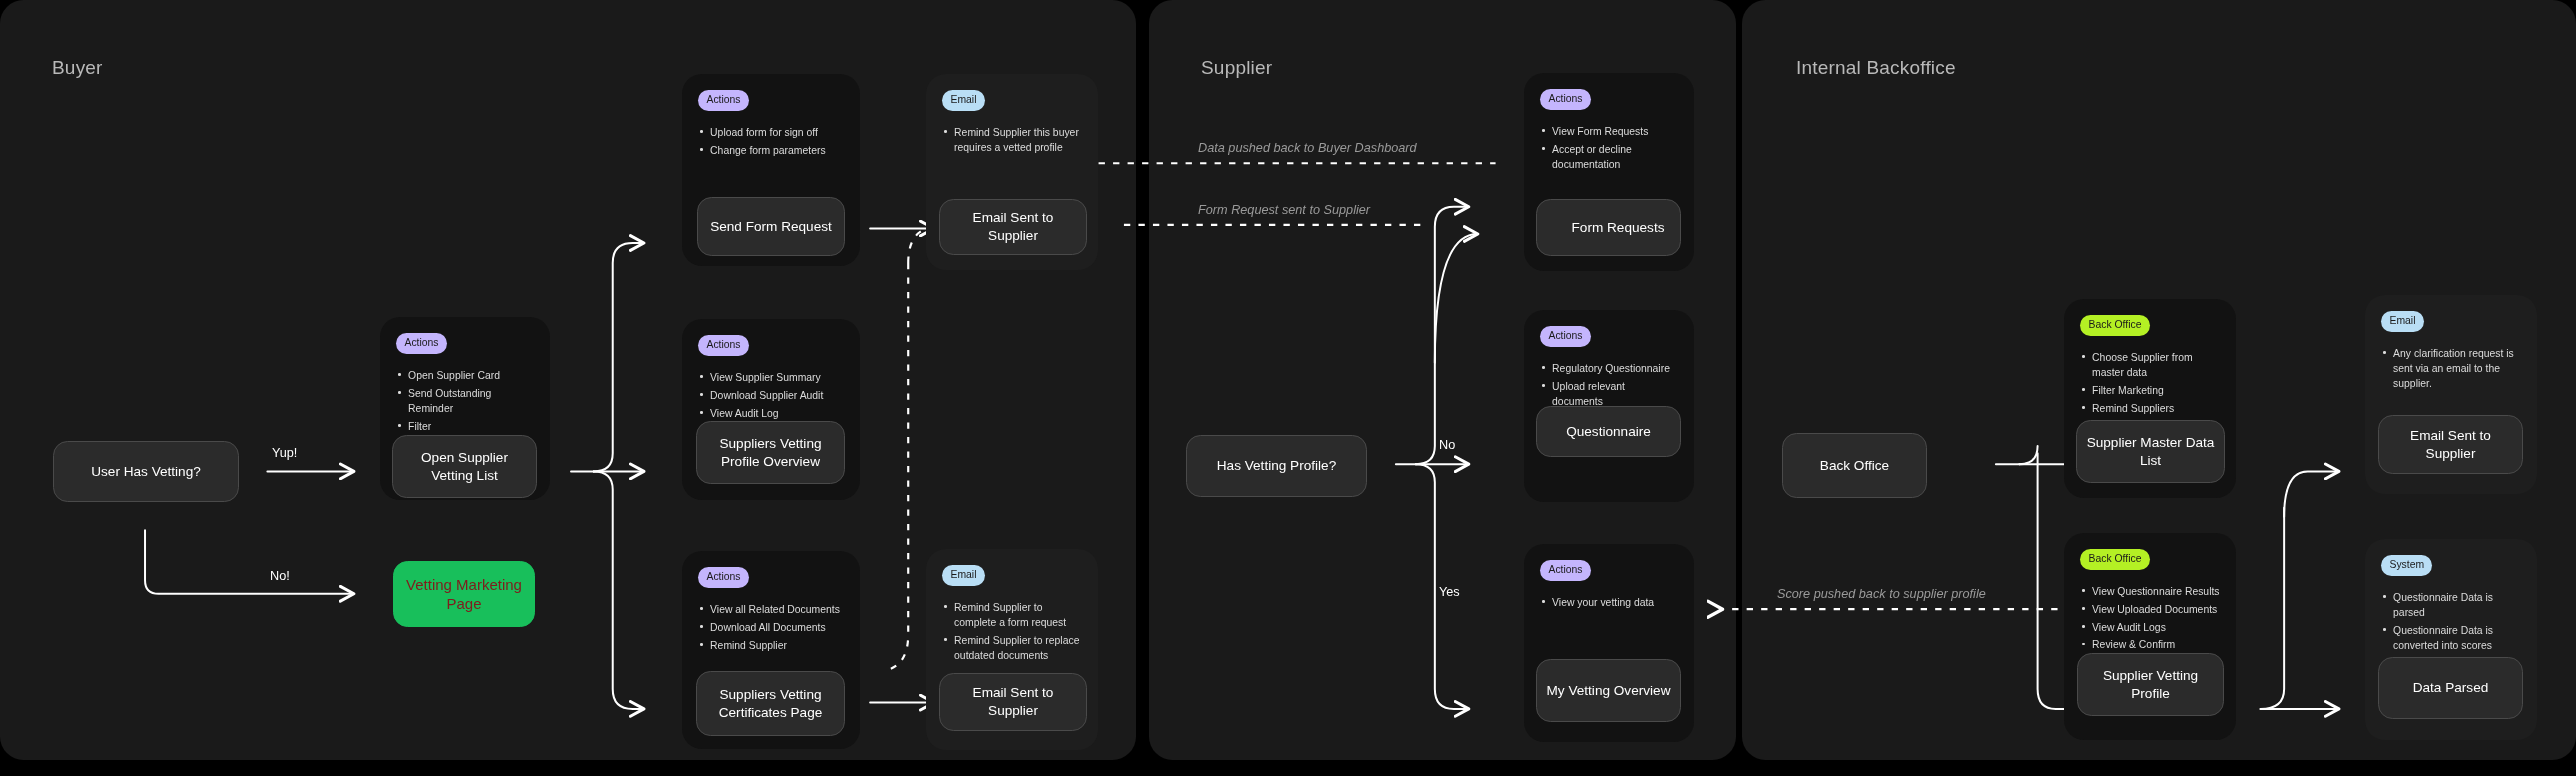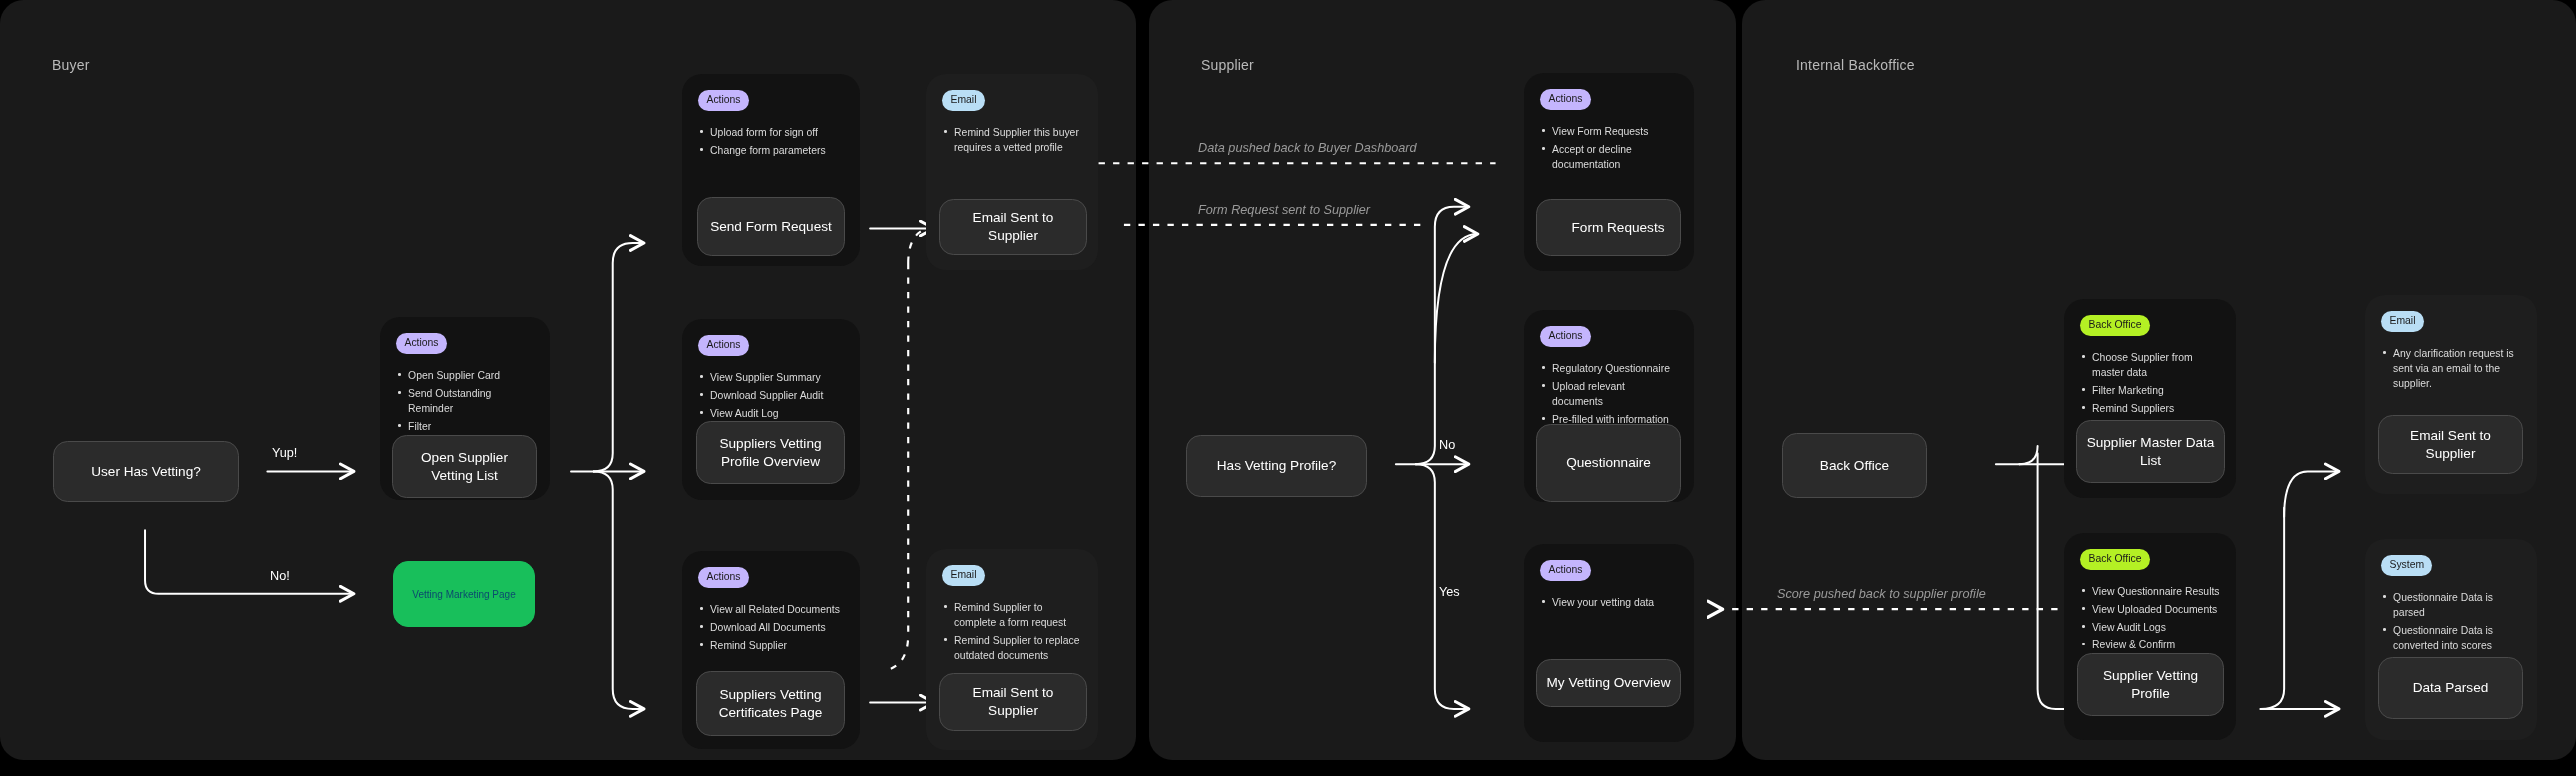--- a/index.html
+++ b/index.html
@@ -13,21 +13,21 @@
 
   
   .lane {
     position: absolute;
     background: #1a1a1a;
     border-radius: 23.6px;
   }
   .lane-title {
     position: absolute;
     color: #b9b9b9;
-    font-size: 14px;
+    font-size: 19px;
     letter-spacing: 0.2px;
     white-space: nowrap;
   }
 
   
   .card {
     position: absolute;
     background: #121212;
     border-radius: 20px;
     padding: 16.3px 16.3px 18px 16.3px;
@@ -84,23 +84,22 @@
     align-items: center;
     justify-content: center;
     text-align: center;
     font-size: 13.6px;
     line-height: 1.3;
     padding: 5.4px 9px;
   }
   .node.green {
     background: #18bf5b;
     border-color: #18bf5b;
-    color: #0c4a6e;
-    font-size: 10px;
-    border-radius: 15px;
+    color: #7f1d1d;
+    font-size: 15px;
   }
 
   
   .edge-label {
     position: absolute;
     color: #ffffff;
     font-size: 12.7px;
     white-space: nowrap;
   }
   .flow-label {
@@ -271,29 +270,29 @@
 
   <div class="card" style="left:1524px; top:310px; width:170px; height:192px;">
     <span class="badge actions">Actions</span>
     <ul class="bullets">
       <li>Regulatory Questionnaire</li>
       <li>Upload relevant documents</li>
       <li>Pre-filled with information we hold</li>
       <li>Document Checklist</li>
     </ul>
   </div>
-  <div class="node" style="left:1536px; top:424px; width:145px; height:78px;">Questionnaire</div>
+  <div class="node" style="left:1536px; top:406px; width:145px; height:51px;">Questionnaire</div>
 
   <div class="card" style="left:1524px; top:544px; width:170px; height:198px;">
     <span class="badge actions">Actions</span>
     <ul class="bullets">
       <li>View your vetting data</li>
     </ul>
   </div>
-  <div class="node" style="left:1536px; top:659px; width:145px; height:48px;">My Vetting Overview</div>
+  <div class="node" style="left:1536px; top:659px; width:145px; height:63px;">My Vetting Overview</div>
 
   <div class="node" style="left:1782px; top:433px; width:145px; height:65px;">Back Office</div>
 
   <div class="card" style="left:2064px; top:299px; width:172px; height:199px;">
     <span class="badge backoffice">Back Office</span>
     <ul class="bullets">
       <li>Choose Supplier from master data</li>
       <li>Filter Marketing</li>
       <li>Remind Suppliers</li>
     </ul>

